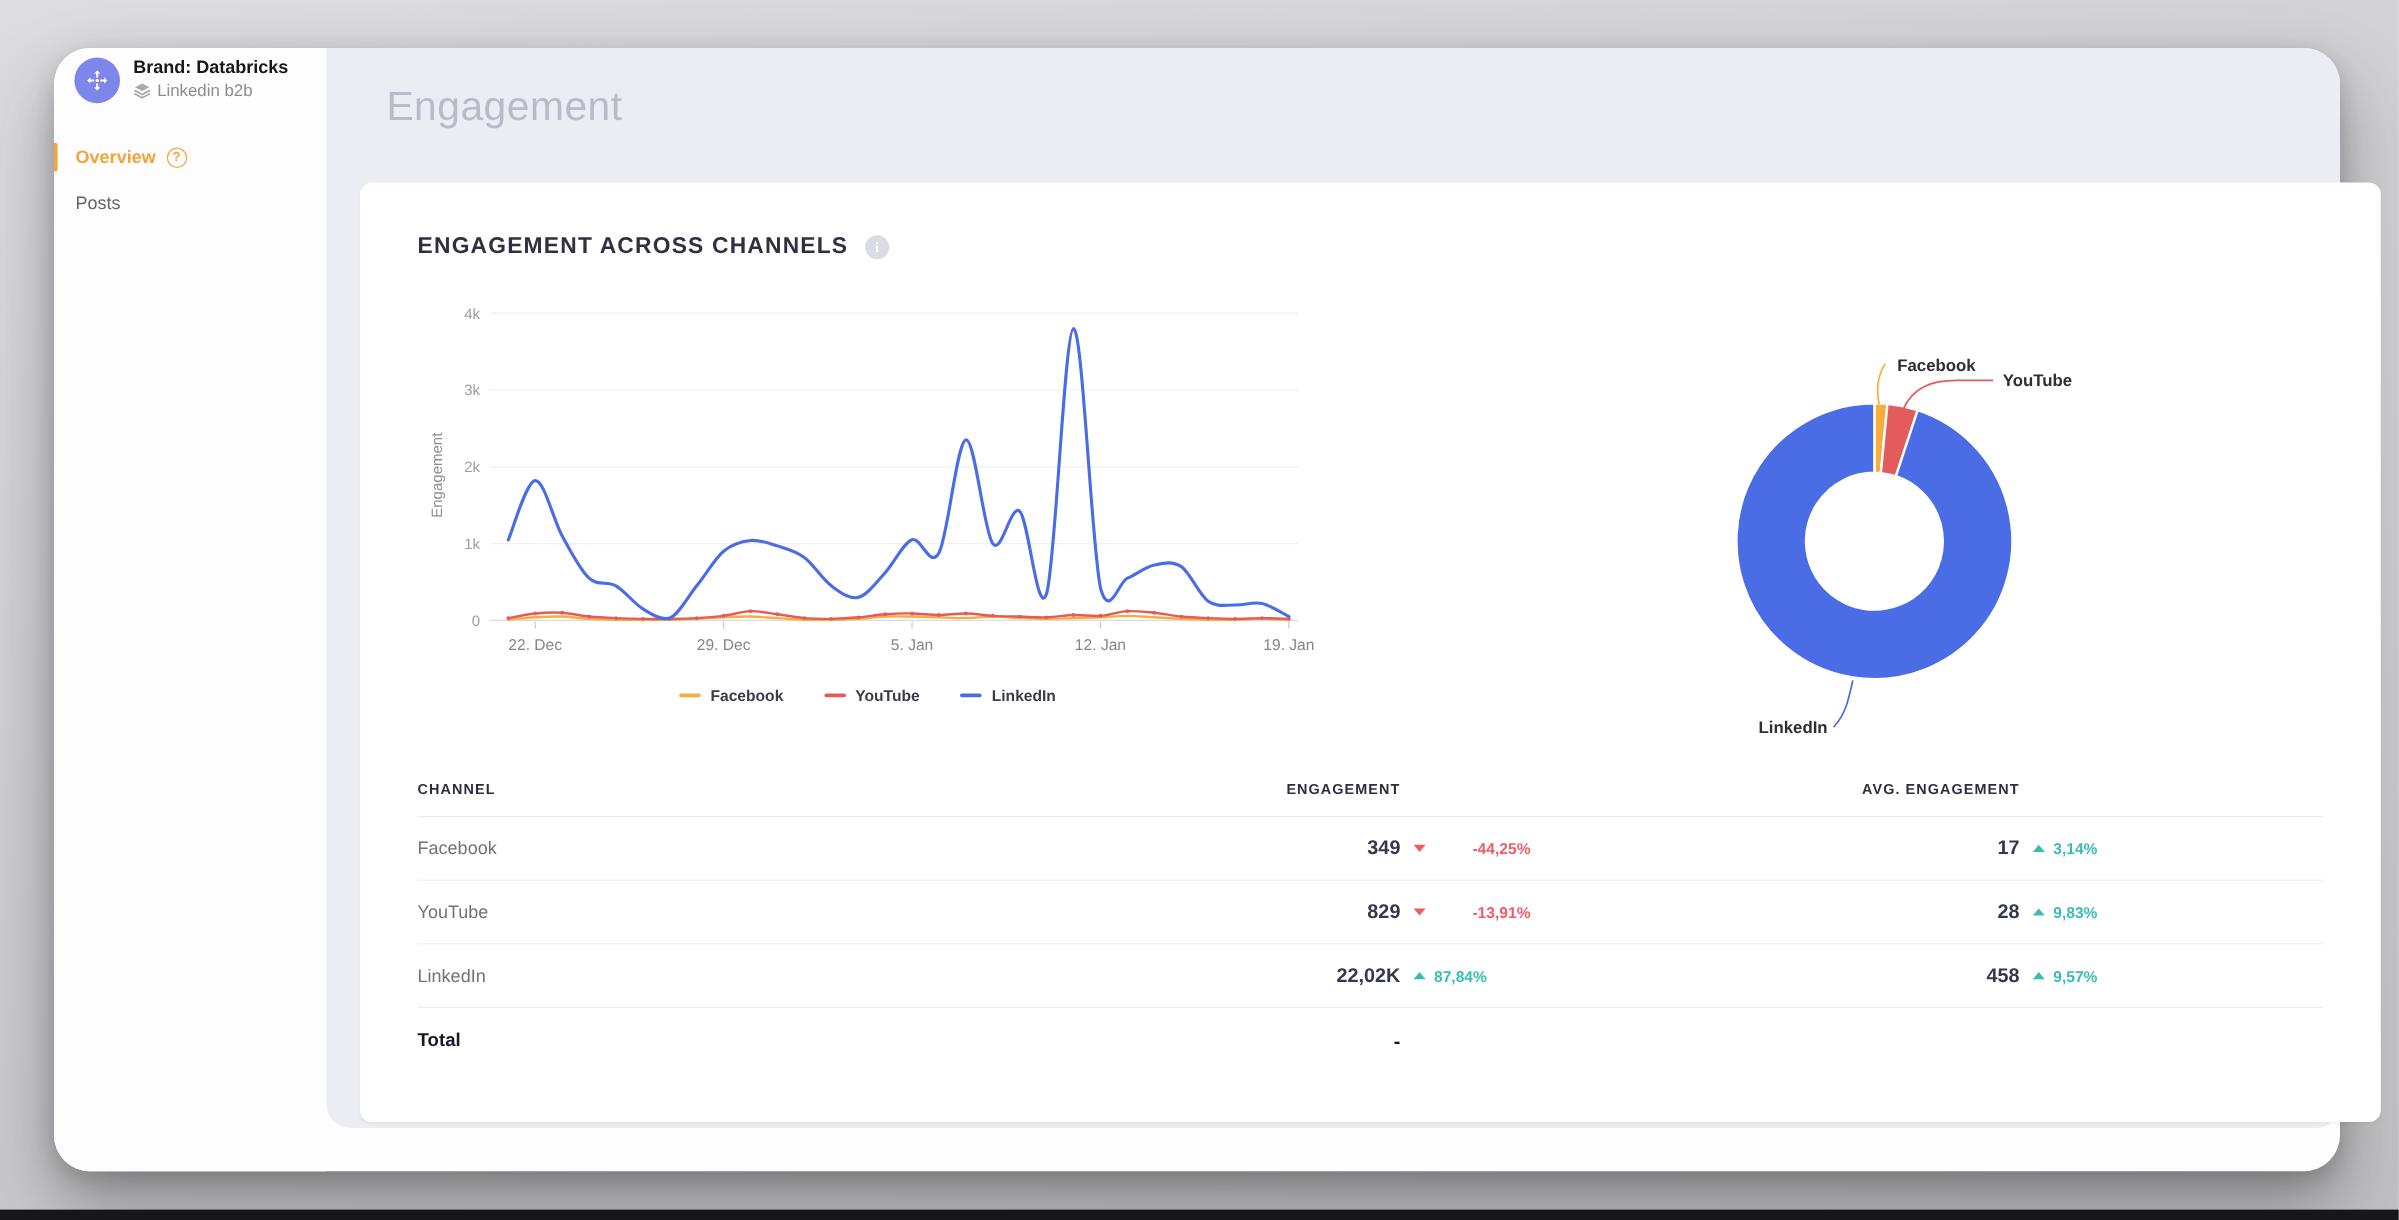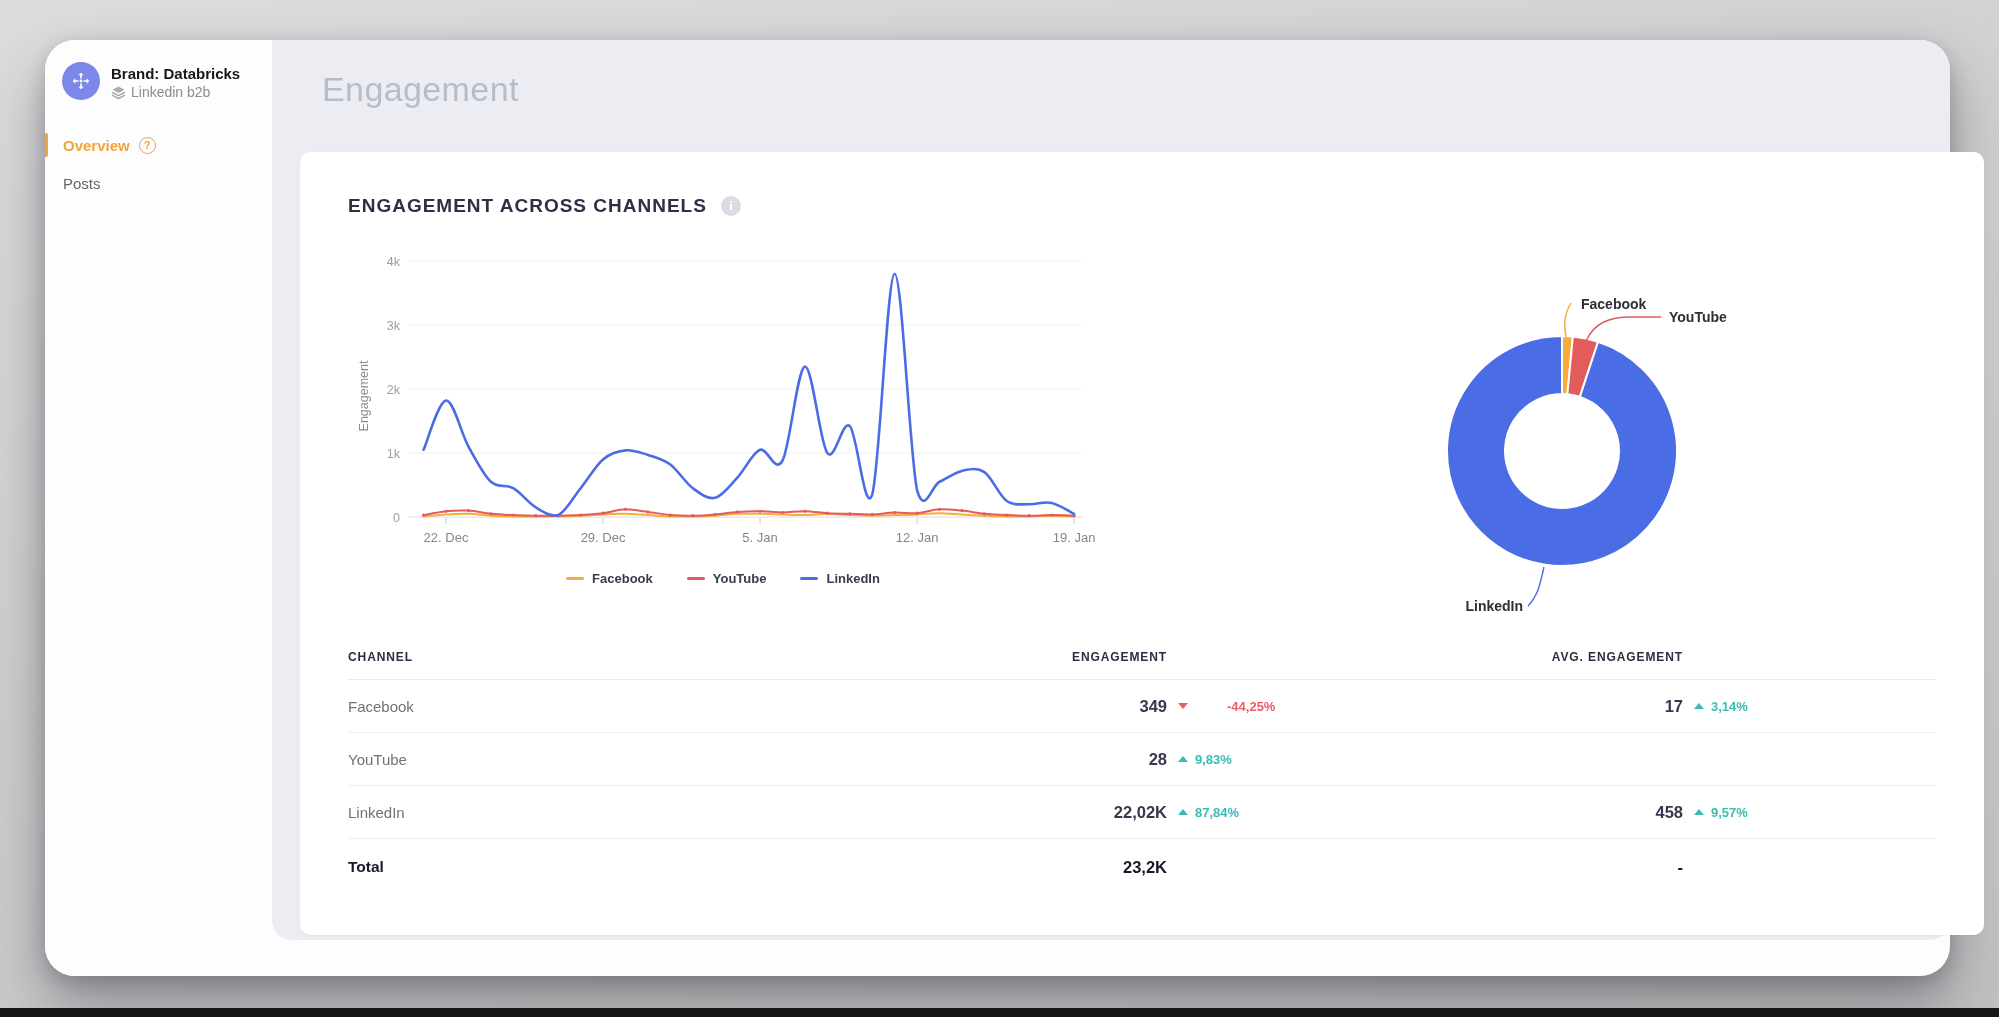--- a/index.html
+++ b/index.html
@@ -8,21 +8,21 @@
   .bottom-bar{position:absolute;left:0;bottom:0;width:100%;height:9px;background:#17171a;}
 
   .window{position:absolute;left:45px;top:40px;width:1905px;height:936px;border-radius:30px;
     background:#fdfdfe;box-shadow:0 30px 60px rgba(40,40,48,.38),0 6px 18px rgba(40,40,48,.22);}
   .sidebar{position:absolute;left:0;top:0;bottom:0;width:227px;background:#fdfdfe;
     border-radius:30px 0 0 30px;}
   .main{position:absolute;left:227px;top:0;right:0;height:900px;background:#ebedf2;
     border-radius:0 30px 20px 20px;}
 
   
-  .brand{display:flex;gap:11px;padding:22px 12px 0 17px;align-items:flex-end;cursor:pointer;}
+  .brand{display:flex;gap:11px;padding:8px 12px 0 17px;align-items:flex-start;cursor:pointer;}
   .avatar{width:38px;height:38px;border-radius:50%;background:#7d87e9;flex:0 0 auto;
     display:flex;align-items:center;justify-content:center;}
   .brand-name{font-size:15px;font-weight:700;color:#17181d;line-height:18px;}
   .brand-profile{display:flex;align-items:center;gap:5px;color:#8b8d94;font-size:14px;margin-top:1px;}
   .nav{margin-top:26px;}
   .nav-item{position:relative;display:flex;align-items:center;gap:9px;height:38px;
     padding:0 18px;font-size:15px;color:#63656c;cursor:pointer;}
   .nav-item.active{color:#f2a33c;font-weight:600;}
   .nav-item.active::before{content:"";position:absolute;left:0;top:7px;bottom:7px;width:3px;
     background:#f2a33c;border-radius:0 2px 2px 0;}
@@ -229,20 +229,27 @@
                 <span class="num">17</span>
                 <span class="delta">
                   <i class="tri up"></i>
                   <span class="pct pos">3,14%</span>
                 </span>
               </div>
             </div>
             <div class="trow">
               <div class="channel">YouTube</div>
               <div class="metric">
+                <span class="num">829</span>
+                <span class="delta">
+                  <i class="tri down"></i>
+                  <span class="pct neg">-13,91%</span>
+                </span>
+              </div>
+              <div class="metric">
                 <span class="num">28</span>
                 <span class="delta">
                   <i class="tri up"></i>
                   <span class="pct pos">9,83%</span>
                 </span>
               </div>
             </div>
             <div class="trow">
               <div class="channel">LinkedIn</div>
               <div class="metric">
@@ -255,24 +262,20 @@
               <div class="metric">
                 <span class="num">458</span>
                 <span class="delta">
                   <i class="tri up"></i>
                   <span class="pct pos">9,57%</span>
                 </span>
               </div>
             </div>
             <div class="trow total">
               <div class="channel">Total</div>
-              <div class="metric">
-                <span class="num">23,2K</span>
-                <span class="delta"></span>
-              </div>
               <div class="metric">
                 <span class="num">-</span>
                 <span class="delta"></span>
               </div>
             </div>
           </div>
       </div>
     </section>
   </div>
 </div>

